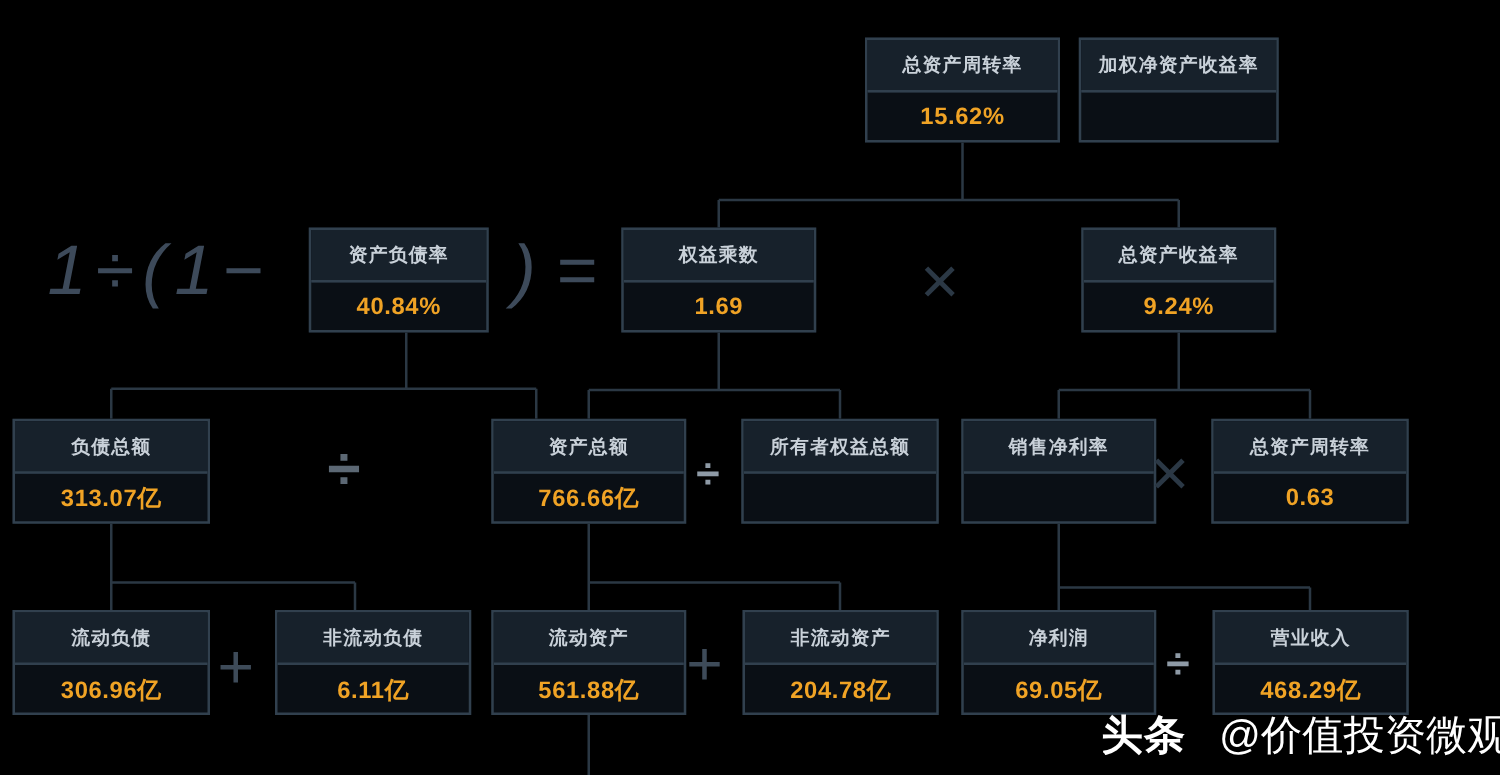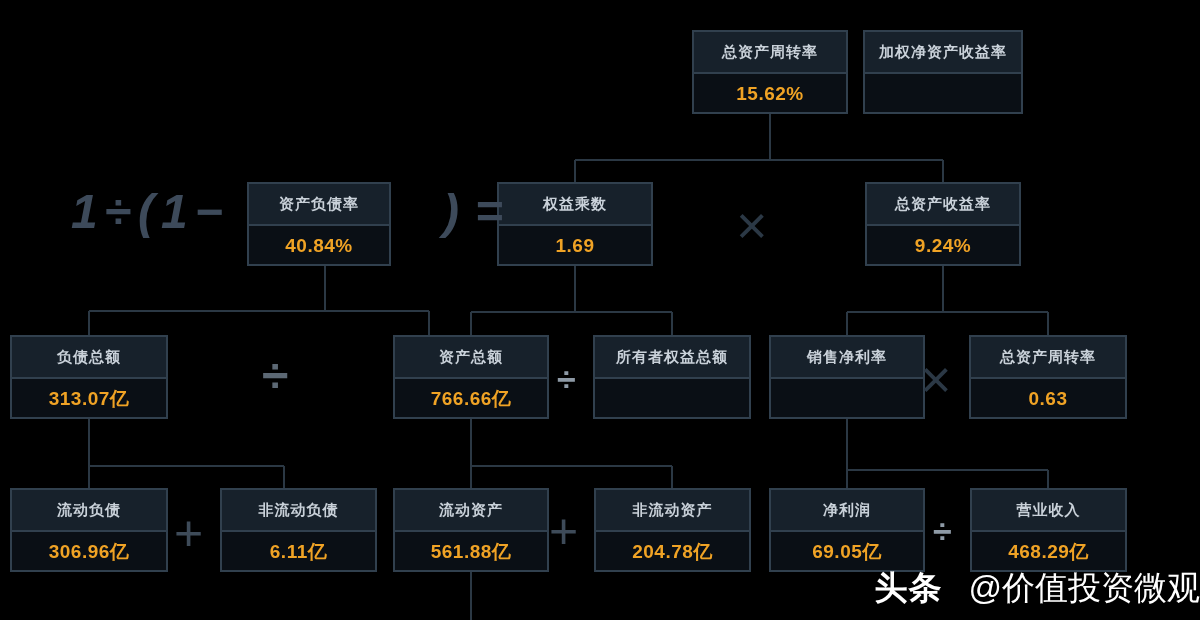--- a/index.html
+++ b/index.html
@@ -7,27 +7,27 @@
          font-family:"Liberation Sans","DejaVu Sans",sans-serif;}
   #wires{position:absolute;left:0;top:0;pointer-events:none;}
   .node{position:absolute;height:84px;box-sizing:border-box;background:#0a0f15;
         border:2px solid #31404e;}
   .node-label{height:40px;background:#17212b;border-bottom:2px solid #31404e;
         display:flex;align-items:center;justify-content:center;
         font-size:15px;font-weight:600;color:#c9d1d9;letter-spacing:1px;white-space:nowrap;}
   .node-value{height:40px;display:flex;align-items:center;justify-content:center;
         font-size:19px;font-weight:700;color:#f0a325;letter-spacing:.5px;}
   .op{position:absolute;line-height:1;white-space:nowrap;user-select:none;}
-  .op-formula{font-style:italic;font-size:48px;font-weight:700;color:#3d4a5a;letter-spacing:7px;margin-left:33px;}
+  .op-formula{font-style:italic;font-size:56px;font-weight:400;color:#3d4a5a;letter-spacing:7px;}
   .op-mult{font-size:54px;font-weight:400;color:#2b3845;}
   .op-div-big{font-size:48px;font-weight:700;color:#5c6874;}
   .op-div-small{font-size:34px;font-weight:700;color:#8e9aa6;}
   .op-plus{font-size:50px;font-weight:400;color:#3e4b59;}
   .watermark{position:absolute;left:888px;top:566px;width:312px;display:flex;
-        align-items:baseline;justify-content:flex-end;gap:10px;color:#fff;white-space:nowrap;}
+        align-items:baseline;justify-content:center;gap:10px;color:#fff;white-space:nowrap;}
   .wm-brand{font-size:33px;font-weight:900;letter-spacing:1px;}
   .wm-handle{font-size:33px;font-weight:500;margin-left:16px;}
 </style>
 </head>
 <body>
 
 <div id="stage">
 
   <svg id="wires" width="1200" height="620" viewBox="0 0 1200 620">
     <g stroke="#2b3844" stroke-width="2" fill="none">

